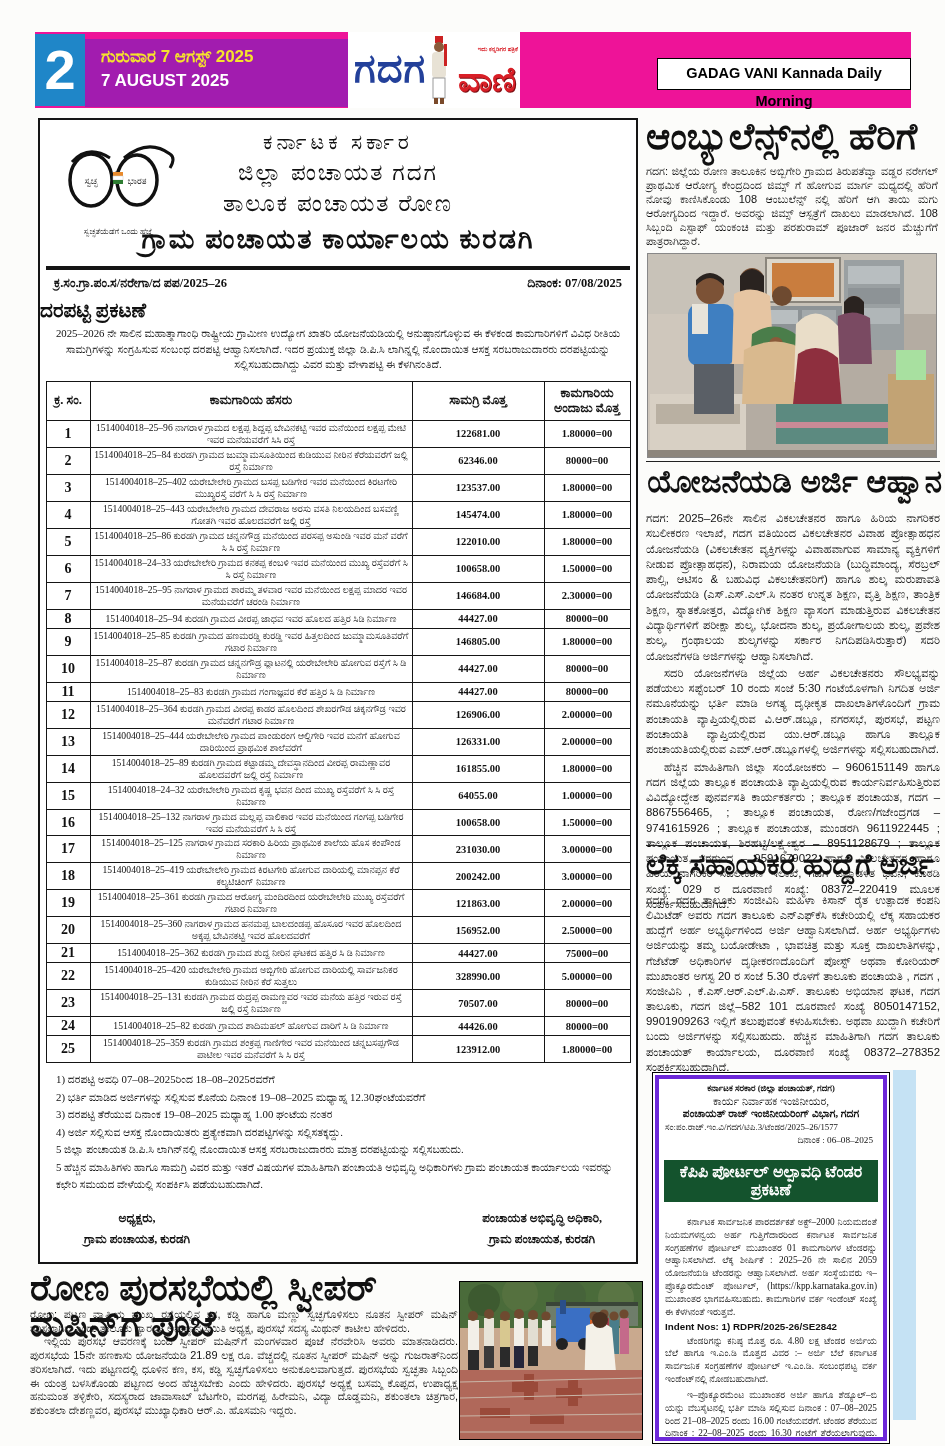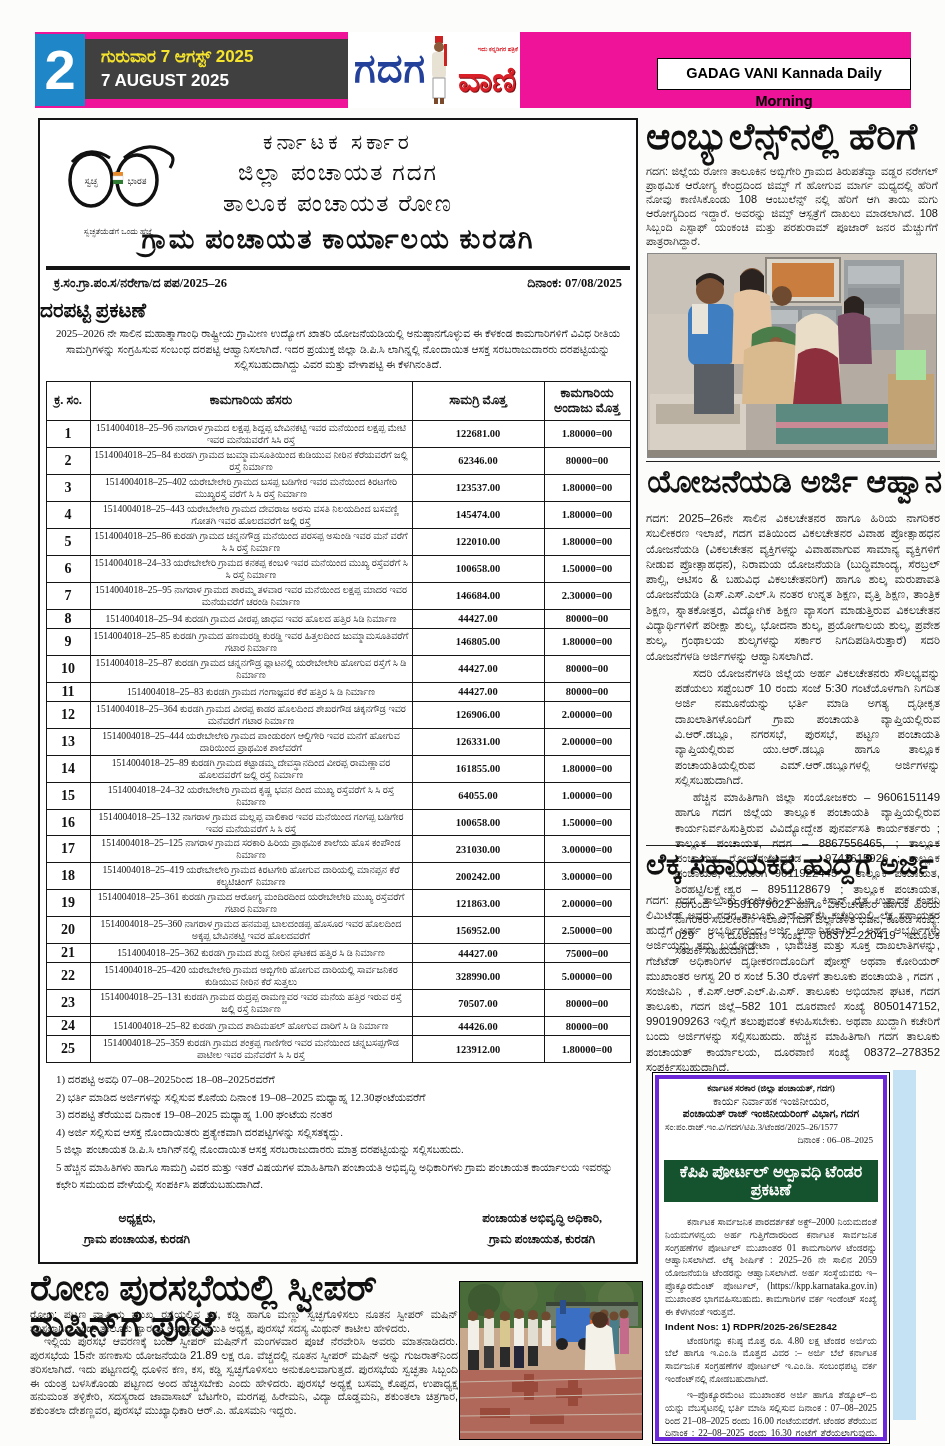--- a/index.html
+++ b/index.html
@@ -8,21 +8,21 @@
     background:#f6f5f2;
     font-family:"Liberation Sans", sans-serif;
     color:#111;
   }
   .page{position:absolute;left:0;top:0;width:945px;height:1446px;background:#fcfcfa;overflow:hidden;}
 
   
   .masthead{position:absolute;left:35px;top:32px;width:876px;height:76px;background:#ee1398;}
   .page-num{position:absolute;left:0;top:2px;width:50px;height:72px;background:#1f86c8;color:#fff;
     font-size:56px;font-weight:bold;text-align:center;line-height:72px;}
-  .date-box{position:absolute;left:50px;top:7px;width:268px;height:60px;background:#404040;padding:6px 0 0 16px;box-sizing:border-box;}
+  .date-box{position:absolute;left:50px;top:7px;width:268px;height:68px;background:#a21caf;padding:6px 0 0 16px;box-sizing:border-box;}
   .date-kn{color:#f5e32c;font-weight:bold;font-size:17px;line-height:24px;}
   .date-en{color:#fff;font-weight:bold;font-size:17px;line-height:24px;}
   .logo-panel{position:absolute;left:313px;top:0;width:172px;height:76px;background:#fff;text-align:center;}
   .logo-row{position:relative;height:76px;}
   .logo-kn1{position:absolute;left:6px;top:14px;font-size:40px;font-weight:bold;color:#23409a;letter-spacing:1px;}
   .logo-kn2{position:absolute;right:4px;top:28px;font-size:34px;font-weight:bold;color:#d91f27;text-shadow:1px 1px 0 #7a0d12;}
   .logo-tag{position:absolute;right:2px;top:14px;font-size:6px;color:#d91f27;font-weight:bold;}
   .logo-figure{position:absolute;left:74px;top:2px;width:34px;height:72px;}
   .eng-title-box{position:absolute;left:622px;top:26px;width:252px;height:30px;background:#fff;border:1px solid #000;
     font-size:14.5px;font-weight:bold;text-align:center;line-height:28px;color:#000;}
@@ -53,21 +53,21 @@
   .sign-block div{line-height:1.8;}
 
   
   .art-head1{position:absolute;left:646px;top:118px;width:296px;font-size:37px;font-weight:bold;letter-spacing:0px;line-height:1.05;}
   .art-body1{position:absolute;left:646px;top:164px;width:292px;font-size:11px;line-height:1.28;text-align:justify;}
   .photo1{position:absolute;left:647px;top:253px;width:288px;height:203px;border:1px solid #888;}
 
   .art-head2{position:absolute;left:646px;top:466px;width:296px;font-size:31px;font-weight:bold;line-height:1.05;}
   .art-body2{position:absolute;left:646px;top:511px;width:294px;font-size:11.4px;line-height:1.34;text-align:justify;}
   .art-body2 p{margin:0 0 2px 0;}
-  .art-body2 p+p{text-indent:18px;margin-left:29px;}
+  .art-body2 p+p{text-indent:18px;}
 
   .art-head3{position:absolute;left:646px;top:849px;width:296px;font-size:29px;font-weight:bold;line-height:1.05;}
   .art-body3{position:absolute;left:646px;top:893px;width:294px;font-size:11.4px;line-height:1.33;text-align:justify;}
 
   
   .kpp-box{position:absolute;left:652px;top:1072px;width:238px;height:372px;border:1.6px solid #000;background:#fff;box-sizing:border-box;padding:2px;}
   .kpp-inner{border:4px solid #6d28d9;height:100%;box-sizing:border-box;padding:4px 6px;overflow:hidden;font-family:"Liberation Serif",serif;}
   .kpp-gov{text-align:center;font-size:8.6px;font-weight:bold;}
   .kpp-off1{text-align:center;font-size:11px;font-weight:normal;margin-top:1px;}
   .kpp-off2{text-align:center;font-size:10.6px;font-weight:bold;}

